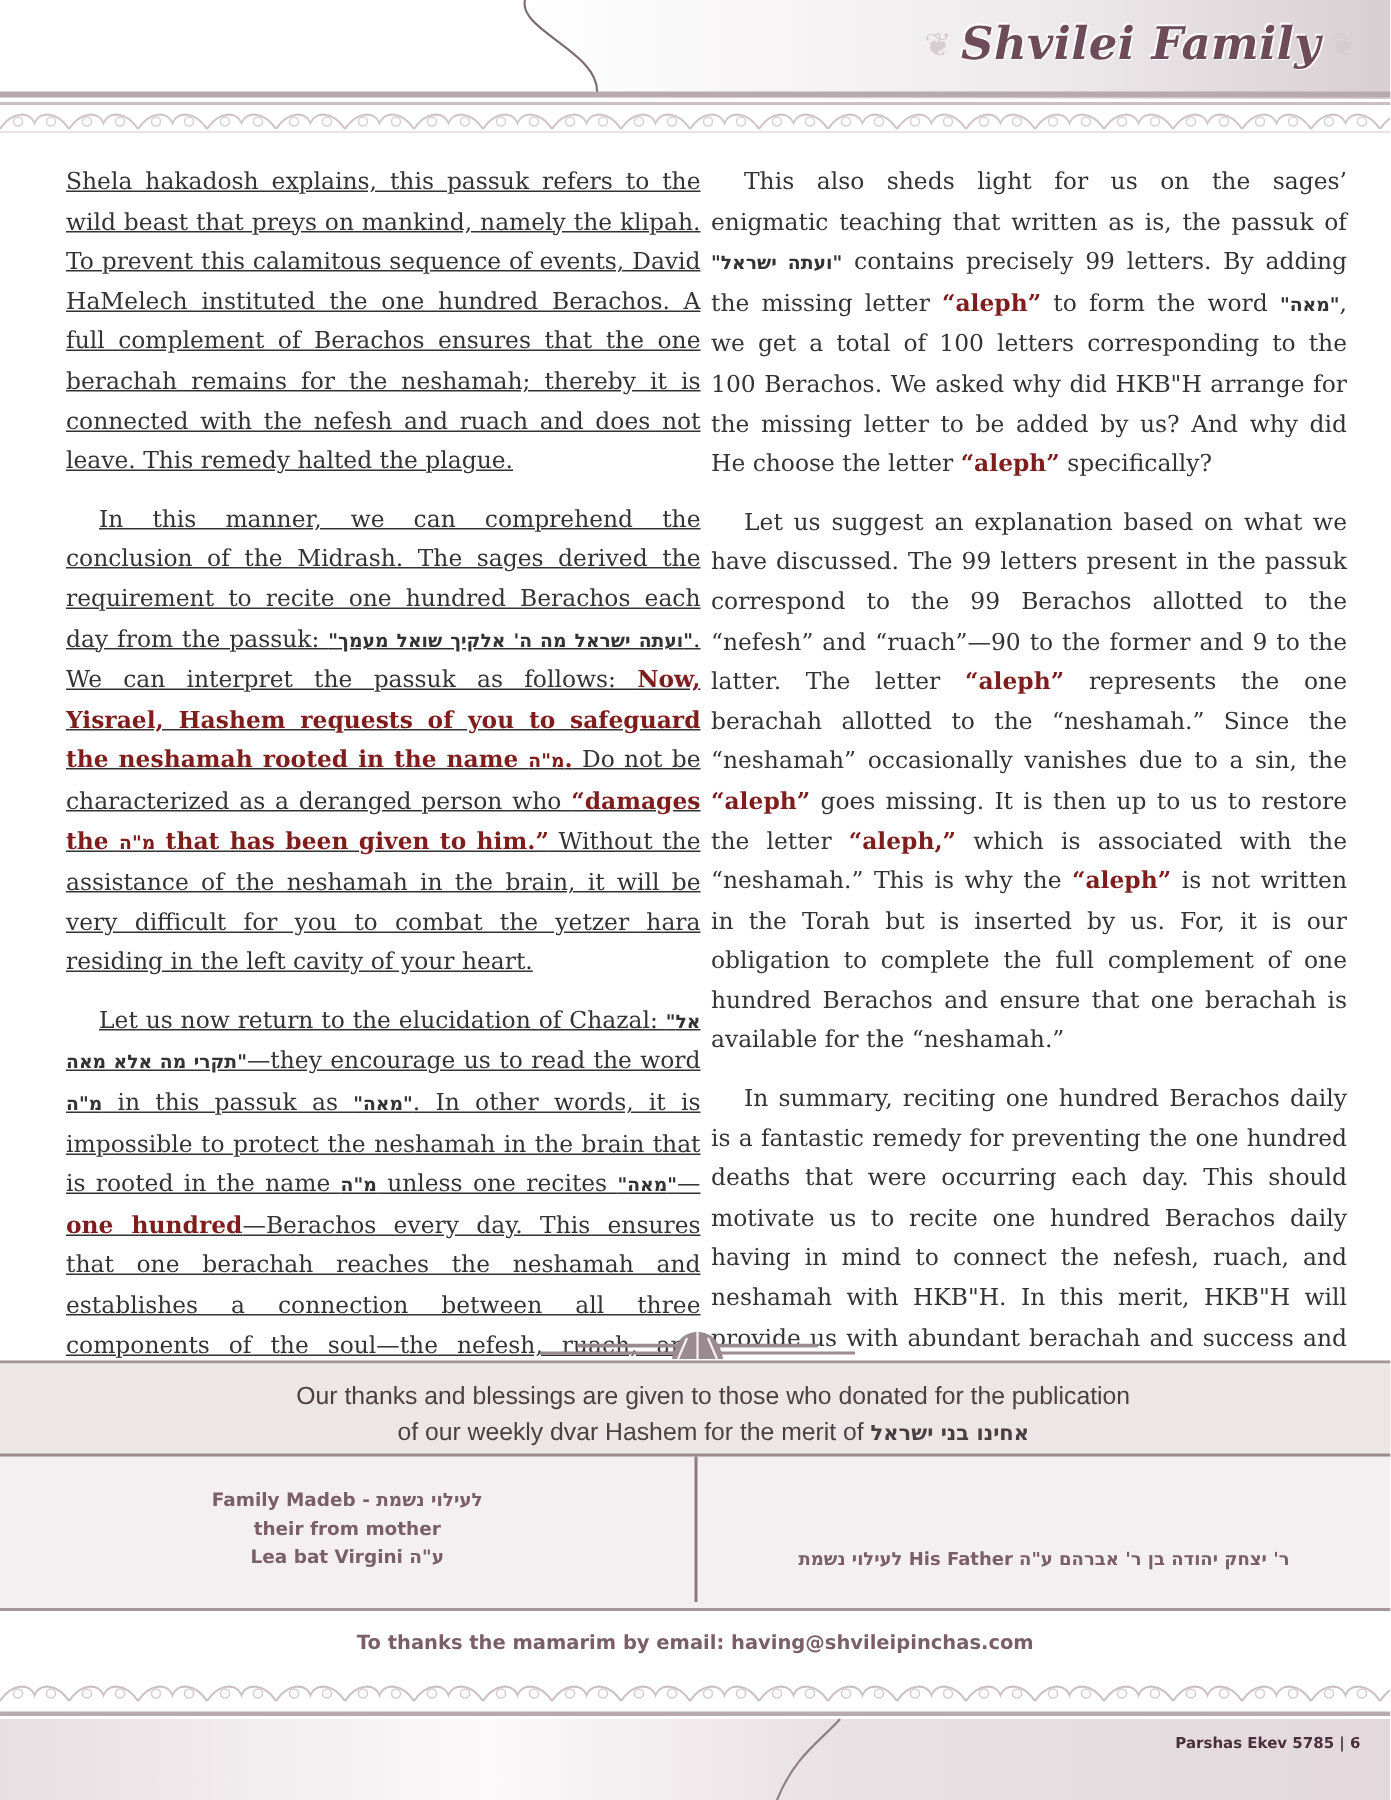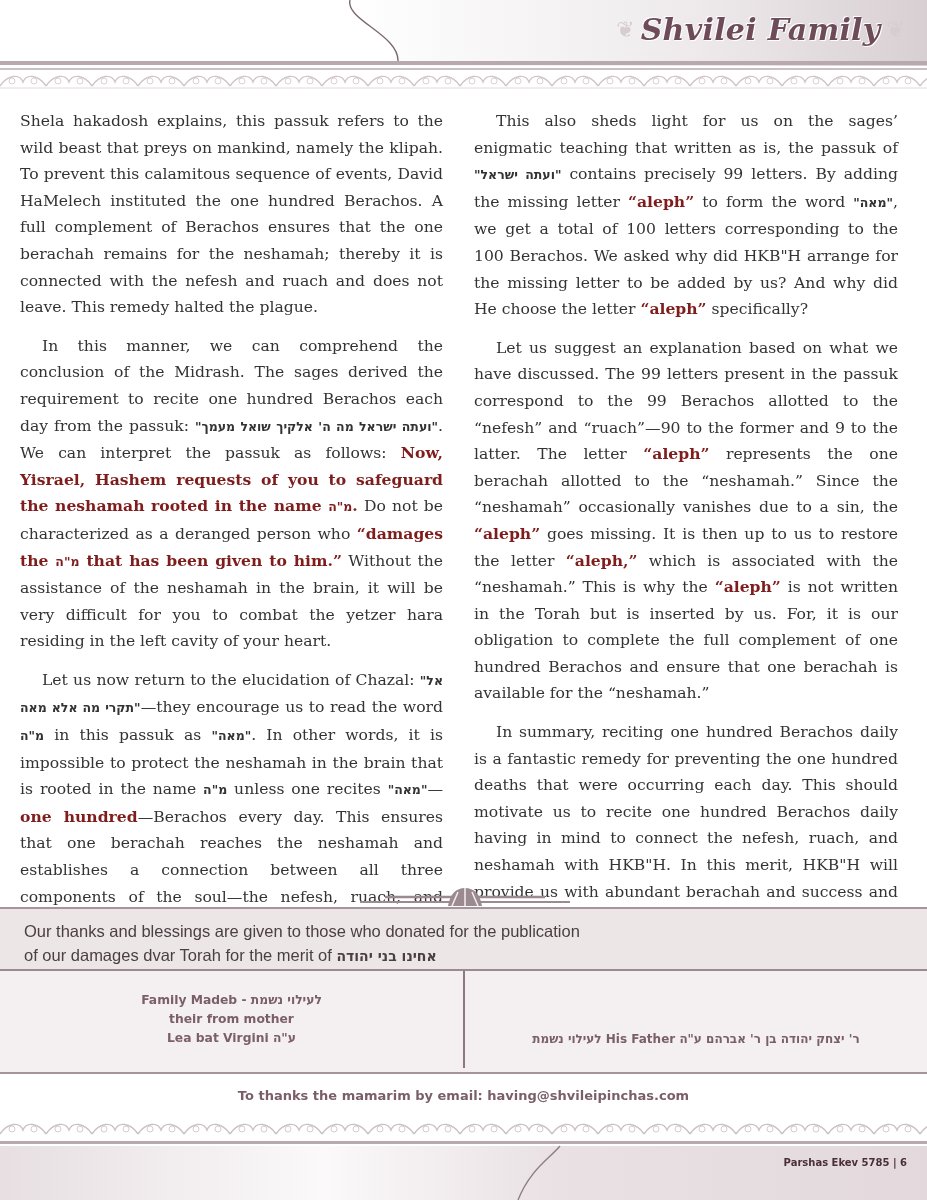--- a/index.html
+++ b/index.html
@@ -26,36 +26,36 @@
   }
   .ornament-strip {
     position: absolute; left: 0; width: 927px; height: 18px;
   }
   
   .col {
     position: absolute; top: 108px;
     font-size: 15.6px; line-height: 26.6px;
     text-align: justify; color: #333;
   }
-  .col-left { left: 20px; width: 423px; }
+  .col-left { left: 44px; width: 423px; text-decoration: underline; }
   .col-right { left: 474px; width: 424px; }
   .col p { margin: 0 0 12px 0; text-indent: 22px; }
   .col p.noindent { text-indent: 0; }
   .col b { font-weight: bold; color: #7f1d1d; }
   .heb { font-family: "DejaVu Sans", sans-serif; font-weight: bold; font-size: 12.5px; direction: ltr; unicode-bidi: embed; }
   
   .flourish { position: absolute; left: 340px; top: 884px; width: 250px; height: 30px; }
   .donate {
     position: absolute; left: 0; top: 907px; width: 927px; height: 163px;
     border-top: 2px solid #a5949a; border-bottom: 2px solid #a5949a;
     background: #f4f0f1;
   }
   .donate-head {
     height: 62px; background: #ece6e7; border-bottom: 2px solid #9c8a91;
-    text-align: left; font-family: "Liberation Sans", sans-serif;
+    text-align: center; font-family: "Liberation Sans", sans-serif;
     font-size: 16.5px; line-height: 24px; color: #4a3f43; padding-top: 10px; box-sizing: border-box; padding-left: 24px;
   }
   .donate-head .hebv { font-family: "DejaVu Sans", sans-serif; font-weight: bold; font-size: 14px; }
   .donate-cells { display: flex; height: 97px; }
   .donate-cell {
     flex: 1; display: flex; flex-direction: column; justify-content: center; align-items: center;
     font-family: "DejaVu Sans", sans-serif; font-weight: bold; color: #7a5f69;
   }
   .donate-cell.left { width: 463px; flex: none; border-right: 2px solid #8c7a80; font-size: 12.3px; line-height: 19px; }
   .donate-cell.right { font-size: 13.4px; line-height: 25px; }
@@ -121,21 +121,21 @@
 
 <svg class="flourish" width="250" height="30">
   <path d="M20,18 L230,18" stroke="#9c8a91" stroke-width="2"></path>
   <path d="M45,13 L205,13" stroke="#9c8a91" stroke-width="2.5"></path>
   <path d="M108,22 C110,10 116,4 125,4 C134,4 140,10 142,22 Z" fill="#9c8a91"></path>
   <path d="M112,22 L118,8 M125,22 L125,4 M138,22 L132,8" stroke="#f4f0f1" stroke-width="1.5"></path>
 </svg>
 <div class="donate">
   <div class="donate-head">
     <div>Our thanks and blessings are given to those who donated for the publication</div>
-    <div><span>of our damages dvar Torah for the merit of </span><span class="hebv">אחינו בני יהודה</span></div>
+    <div><span>of our weekly dvar Hashem for the merit of </span><span class="hebv">אחינו בני ישראל</span></div>
   </div>
   <div class="donate-cells">
     <div class="donate-cell left">
       <div>Family Madeb - לעילוי נשמת</div>
       <div>their from mother</div>
       <div>Lea bat Virgini ע"ה</div>
     </div>
     <div class="donate-cell right">
       <div class="small-heb">לעילוי נשמת His Father ר' יצחק יהודה בן ר' אברהם ע"ה</div>
     </div>

